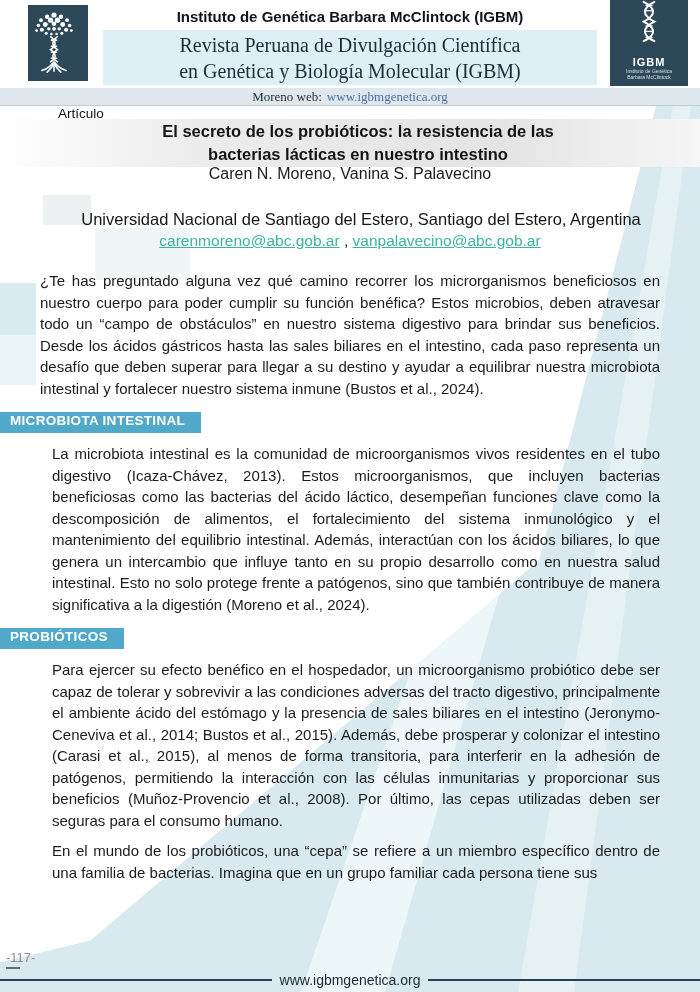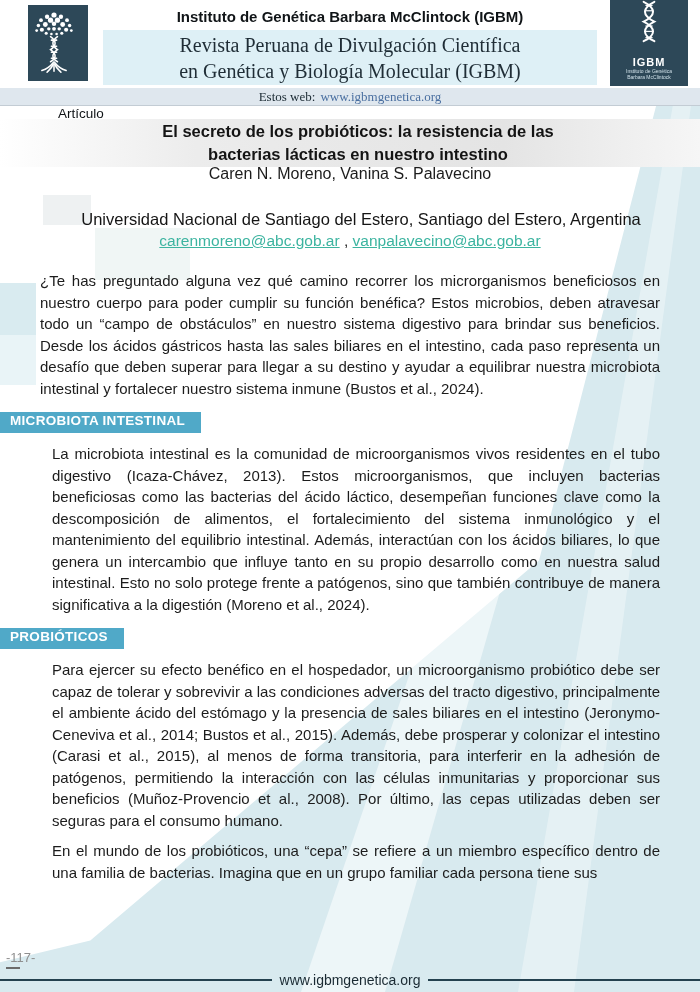--- a/index.html
+++ b/index.html
@@ -141,21 +141,21 @@
         <line x1="18" y1="42" x2="26" y2="42"></line>
       </g>
     </svg>
   </span>
   <span class="acronym">IGBM</span>
   <span class="tiny">Instituto de Genética</span>
   <span class="tiny">Barbara McClintock</span>
 </div>
 
 <div class="site-band">
-  <span>Estos web:</span>
+  <span>Moreno web:</span>
   <a href="#">www.igbmgenetica.org</a>
 </div>
 
 <div class="article-type">Artículo</div>
 
 <div class="title-band">
   <span class="line">El secreto de los probióticos: la resistencia de las</span>
   <span class="line">bacterias lácticas en nuestro intestino</span>
 </div>
 

